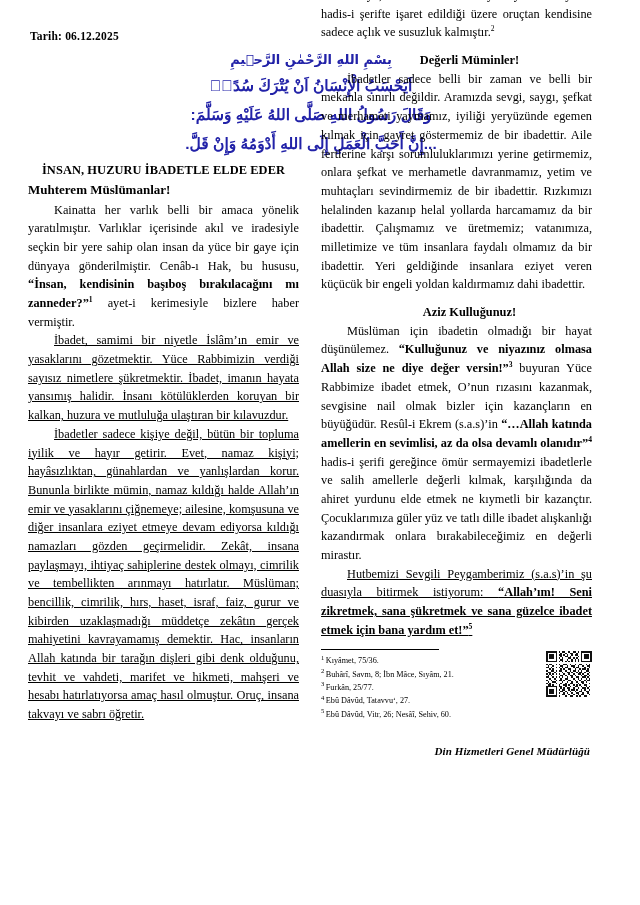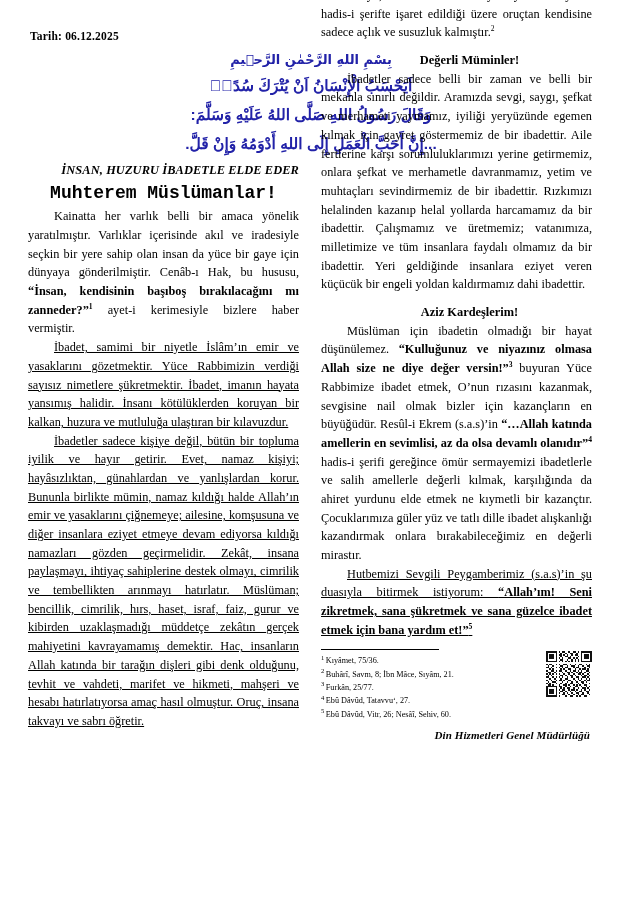--- a/index.html
+++ b/index.html
@@ -69,33 +69,31 @@
     flex: 0 0 271px;
     position: relative;
   }
   .col-right {
     margin-top: -195px;
   }
 
   h1.khutbah-title {
     font-size: 12.4px;
     font-weight: bold;
-    text-align: right;
+    text-align: center;
     margin: 0 0 2px 0;
     line-height: 1.35;
     letter-spacing: 0.1px;
-    font-style: italic;
   }
   h2.salutation {
-    font-size: 18px;
-    font-weight: bold;
-    text-align: center;
+    font-size: 13px;
+    font-weight: bold;
+    text-align: left;
     margin: 0 0 2px 0;
     line-height: 1.35;
-    font-family: Liberation Mono, monospace;
   }
   h2.salutation-left {
     font-size: 12.4px;
     font-weight: bold;
     text-align: center;
     margin: 10px 0 1px 0;
     padding-left: 26px;
     line-height: 1.35;
   }
   p.body-text {
@@ -161,21 +159,21 @@
     width: 46px;
     height: 46px;
   }
   .qr-wrap svg { display: block; }
 
   .signature {
     text-align: right;
     font-size: 11px;
     font-weight: bold;
     font-style: italic;
-    margin-top: 8px;
+    margin-top: 24px;
     padding-right: 2px;
     letter-spacing: 0.1px;
   }
 </style>
 </head>
 <body>
 
 <div class="page">
 
   <div class="header-date">Tarih: 06.12.2025</div>
@@ -202,21 +200,21 @@
 
     </div>
 
     <div class="col col-right">
 
       <p class="body-text"><span>Şayet mümin; yalan söylemeyi, gıybet ve dedikoduyu, kul ve kamu hakkı yemeyi sürdürüyorsa hadis-i şerifte işaret edildiği üzere oruçtan kendisine sadece açlık ve susuzluk kalmıştır.</span><sup class="fn-plain">2</sup></p>
 
       <h2 class="salutation-left">Değerli Müminler!</h2>
       <p class="body-text">İbadetler sadece belli bir zaman ve belli bir mekanla sınırlı değildir. Aramızda sevgi, saygı, şefkat ve merhameti yaymamız, iyiliği yeryüzünde egemen kılmak için gayret göstermemiz de bir ibadettir. Aile fertlerine karşı sorumluluklarımızı yerine getirmemiz, onlara şefkat ve merhametle davranmamız, yetim ve muhtaçları sevindirmemiz de bir ibadettir. Rızkımızı helalinden kazanıp helal yollarda harcamamız da bir ibadettir. Çalışmamız ve üretmemiz; vatanımıza, milletimize ve tüm insanlara faydalı olmamız da bir ibadettir. Yeri geldiğinde insanlara eziyet veren küçücük bir engeli yoldan kaldırmamız dahi ibadettir.</p>
 
-      <h2 class="salutation-left">Aziz Kardeşlerim!</h2>
+      <h2 class="salutation-left">Aziz Kulluğunuz!</h2>
 
       <p class="body-text"><span>Müslüman için ibadetin olmadığı bir hayat düşünülemez. </span><span class="b">“Kulluğunuz ve niyazınız olmasa Allah size ne diye değer versin!”</span><sup class="fn">3</sup><span> buyuran Yüce Rabbimize ibadet etmek, O’nun rızasını kazanmak, sevgisine nail olmak bizler için kazançların en büyüğüdür. Resûl-i Ekrem (s.a.s)’in </span><span class="b">“…Allah katında amellerin en sevimlisi, az da olsa devamlı olanıdır”</span><sup class="fn">4</sup><span> hadis-i şerifi gereğince ömür sermayemizi ibadetlerle ve salih amellerle değerli kılmak, karşılığında da ahiret yurdunu elde etmek ne kıymetli bir kazançtır. Çocuklarımıza güler yüz ve tatlı dille ibadet alışkanlığı kazandırmak onlara bırakabileceğimiz en değerli mirastır.</span></p>
 
       <p class="body-text"><span>Hutbemizi Sevgili Peygamberimiz (s.a.s)’in şu duasıyla bitirmek istiyorum: </span><span class="b">“Allah’ım! Seni zikretmek, sana şükretmek ve sana güzelce ibadet etmek için bana yardım et!”</span><sup class="fn">5</sup></p>
 
       <div class="footnotes">
         <div class="fn-rule"></div>
 
         <div class="qr-wrap">
           <svg width="46" height="46" viewBox="0 0 29 29" shape-rendering="crispEdges" aria-hidden="true">

